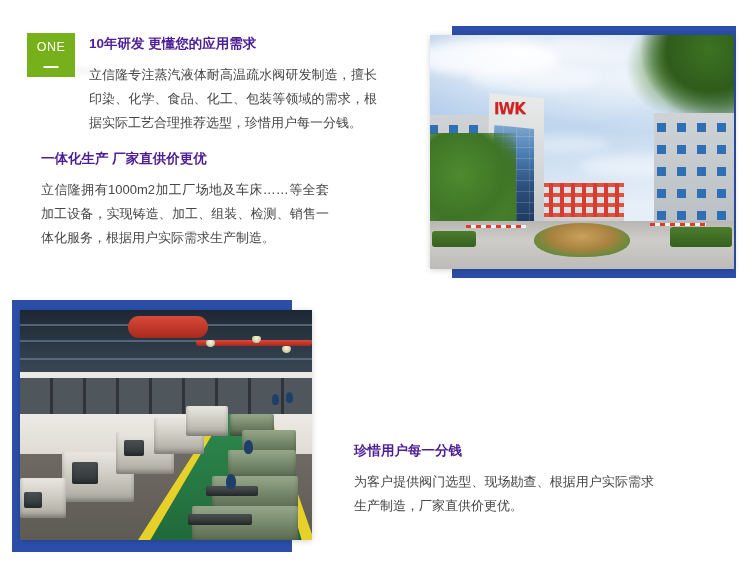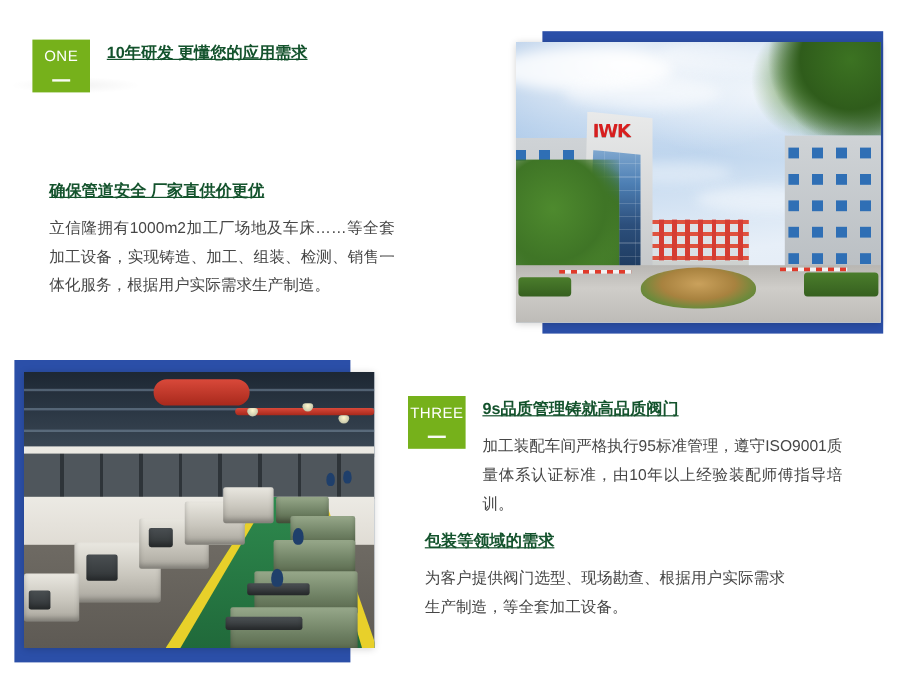--- a/index.html
+++ b/index.html
@@ -45,27 +45,26 @@
     bottom: 9px;
     left: 50%;
     transform: translateX(-50%);
     width: 15px;
     height: 2px;
     background: #ffffff;
     opacity: .95;
   }
   .ftext { margin-left: 14px; }
   .ftitle {
-    color: #14532d;
+    color: #4c1d95;
     font-size: 13.5px;
     font-weight: bold;
     line-height: 1;
     padding-top: 4px;
     white-space: nowrap;
-    text-decoration: underline;
   }
   .fbody {
     color: #464646;
     font-size: 13px;
     line-height: 24px;
     margin-top: 12px;
     max-width: 288px;
     text-align: justify;
   }
 
@@ -256,45 +255,36 @@
 
   <div class="soft-shadow-l"></div>
 
   <div class="feature" id="feature-one">
     <div class="badge">
       <span>ONE</span>
       <span class="badge-rule"></span>
     </div>
     <div class="ftext">
       <div class="ftitle">10年研发  更懂您的应用需求</div>
+      <div class="fbody">立信隆专注蒸汽液体耐高温疏水阀研发制造，擅长印染、化学、食品、化工、包装等领域的需求，根据实际工艺合理推荐选型，珍惜用户每一分钱。</div>
     </div>
   </div>
 
   <div class="feature" id="feature-two">
     <div class="ftext">
-      <div class="ftitle">确保管道安全  厂家直供价更优</div>
+      <div class="ftitle">一体化生产  厂家直供价更优</div>
       <div class="fbody">立信隆拥有1000m2加工厂场地及车床……等全套加工设备，实现铸造、加工、组装、检测、销售一体化服务，根据用户实际需求生产制造。</div>
     </div>
   </div>
 
-  <div class="feature" id="feature-three">
-    <div class="badge">
-      <span>THREE</span>
-      <span class="badge-rule"></span>
-    </div>
-    <div class="ftext">
-      <div class="ftitle">9s品质管理铸就高品质阀门</div>
-      <div class="fbody">加工装配车间严格执行95标准管理，遵守ISO9001质量体系认证标准，由10年以上经验装配师傅指导培训。</div>
-    </div>
-  </div>
 
   <div class="feature" id="feature-four">
     <div class="ftext">
-      <div class="ftitle">包装等领域的需求</div>
-      <div class="fbody">为客户提供阀门选型、现场勘查、根据用户实际需求生产制造，等全套加工设备。</div>
+      <div class="ftitle">珍惜用户每一分钱</div>
+      <div class="fbody">为客户提供阀门选型、现场勘查、根据用户实际需求生产制造，厂家直供价更优。</div>
     </div>
   </div>
 
   <div class="photo-wrap" id="photo-building-wrap">
     <div class="blue-frame"></div>
     <div class="photo">
       <div class="photo-inner">
         <div class="sky"></div>
 
         <div class="cloud" style="left:-20px; top:6px;  width:150px; height:34px;"></div>

